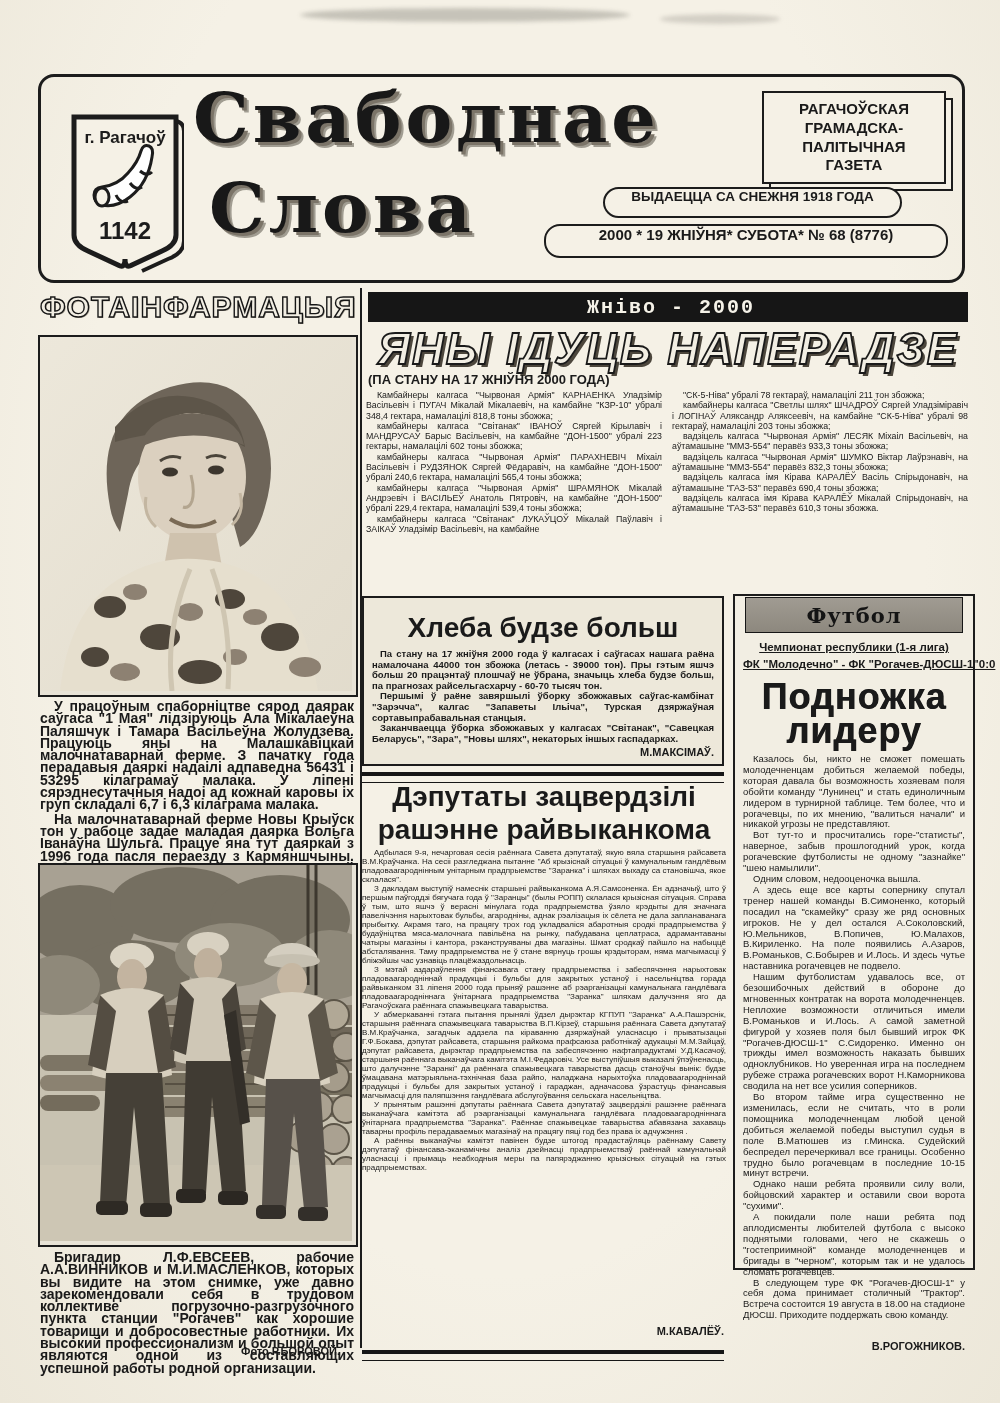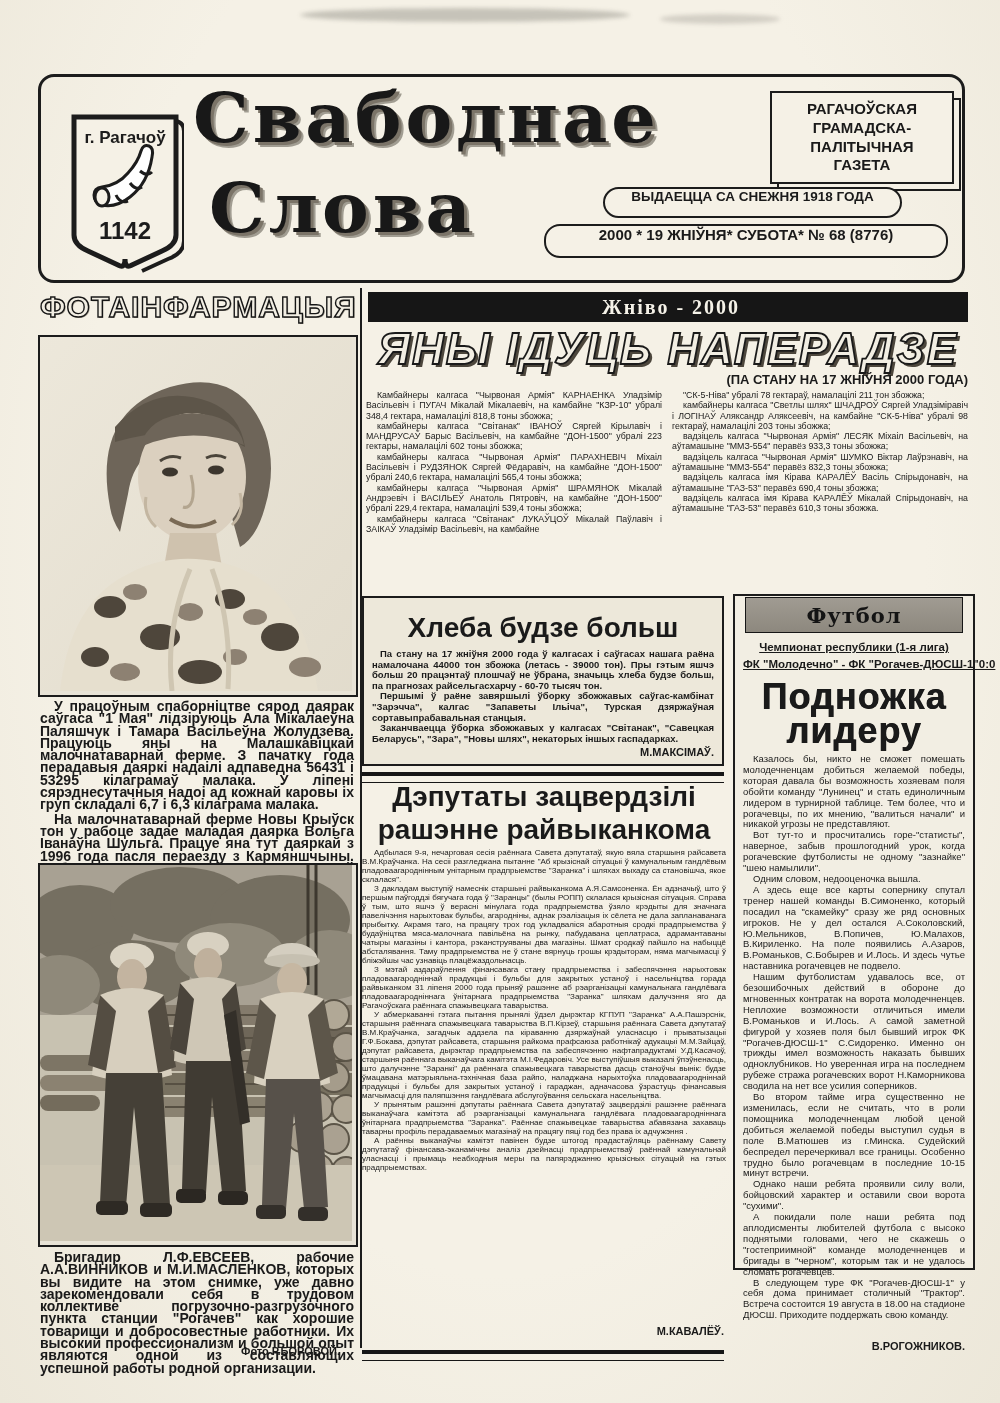--- a/index.html
+++ b/index.html
@@ -11,21 +11,21 @@
   .smudge{position:absolute;border-radius:50%;filter:blur(2px);}
 
   
   .masthead{left:38px;top:74px;width:921px;height:203px;border:3px solid #1c1c1c;border-radius:16px;}
   .emblem{left:25px;top:34px;width:118px;height:162px;}
   .np-title{font-family:"DejaVu Serif",serif;font-weight:bold;color:#181818;
             text-shadow:3px 3px 0 #7b7468, 5px 5px 0 rgba(60,55,45,.45);
             letter-spacing:4px;line-height:1;white-space:nowrap;}
   .np-title.l1{left:152px;top:6px;font-size:70px;}
   .np-title.l2{left:168px;top:96px;font-size:70px;}
-  .pub-box{right:8px;top:14px;width:172px;border:2px solid #1c1c1c;background:#f5f1e6;
+  .pub-box{right:16px;top:14px;width:172px;border:2px solid #1c1c1c;background:#f5f1e6;
            box-shadow:7px 7px 0 -2px #f5f1e6,7px 7px 0 0 #1c1c1c;
            padding:7px 4px;text-align:center;font-weight:bold;font-size:15px;line-height:1.25;}
   .pill{border:2px solid #1c1c1c;border-radius:16px;display:flex;align-items:flex-start;justify-content:center;
         font-weight:bold;background:#f5f1e6;}
   .pill.founded{right:60px;top:110px;width:295px;height:27px;font-size:13.5px;}
   .pill.issue{right:14px;top:147px;width:400px;height:30px;font-size:15px;}
 
   
   .foto-head{left:40px;top:290px;width:315px;font-size:30px;font-weight:bold;letter-spacing:1px;
              color:#f2eee3;-webkit-text-stroke:1.4px #15151 5;-webkit-text-stroke:1.4px #151515;
@@ -36,25 +36,25 @@
   .caption{font-weight:bold;font-size:14px;line-height:12.3px;text-align:justify;}
   .caption p{margin:0 0 2px 0;text-indent:14px;}
   .cap1{left:40px;top:700px;width:314px;}
   .cap2{left:40px;top:1251px;width:314px;}
   .credit{left:40px;top:1345px;width:300px;text-align:right;font-weight:bold;font-size:11px;}
 
   .vdivider{left:360px;top:288px;width:2px;height:1060px;background:#1c1c1c;}
 
   
   .banner{left:368px;top:292px;width:600px;height:30px;background:#161616;display:flex;align-items:center;justify-content:center;}
-  .banner span{font-family:Liberation Serif, serif;font-weight:bold;font-size:20px;color:#f5f2e8;letter-spacing:2px;margin-left:6px;}
+  .banner span{font-family:Liberation Mono, monospace;font-weight:bold;font-size:20px;color:#f5f2e8;letter-spacing:2px;margin-left:6px;}
   .big-head{left:368px;top:324px;width:600px;text-align:center;font-size:44px;font-weight:bold;font-style:italic;
             letter-spacing:2px;white-space:nowrap;color:#f2eee3;-webkit-text-stroke:1.8px #1a1a1a;
             text-shadow:3px 3px 0 #4c463c;}
-  .sub-head{left:368px;top:372px;width:600px;text-align:right;font-weight:bold;font-size:13px;}
+  .sub-head{left:368px;top:372px;width:600px;text-align:left;font-weight:bold;font-size:13px;}
   .hcol{top:390px;width:296px;font-size:8.8px;line-height:10.3px;text-align:justify;}
   .hcol p{margin:0;text-indent:11px;}
   .hcol.c1{left:366px;}
   .hcol.c2{left:672px;}
 
   
   .bread{left:362px;top:596px;width:362px;height:170px;border:2px solid #1c1c1c;background:#ede8da;padding:12px 8px;box-sizing:border-box;}
   .bread-title{text-align:center;font-weight:bold;font-size:28px;margin:2px 0 5px 0;}
   .bread-body{font-weight:bold;font-size:9.5px;line-height:10.6px;text-align:justify;}
   .bread-body p{margin:0;text-indent:8px;}

